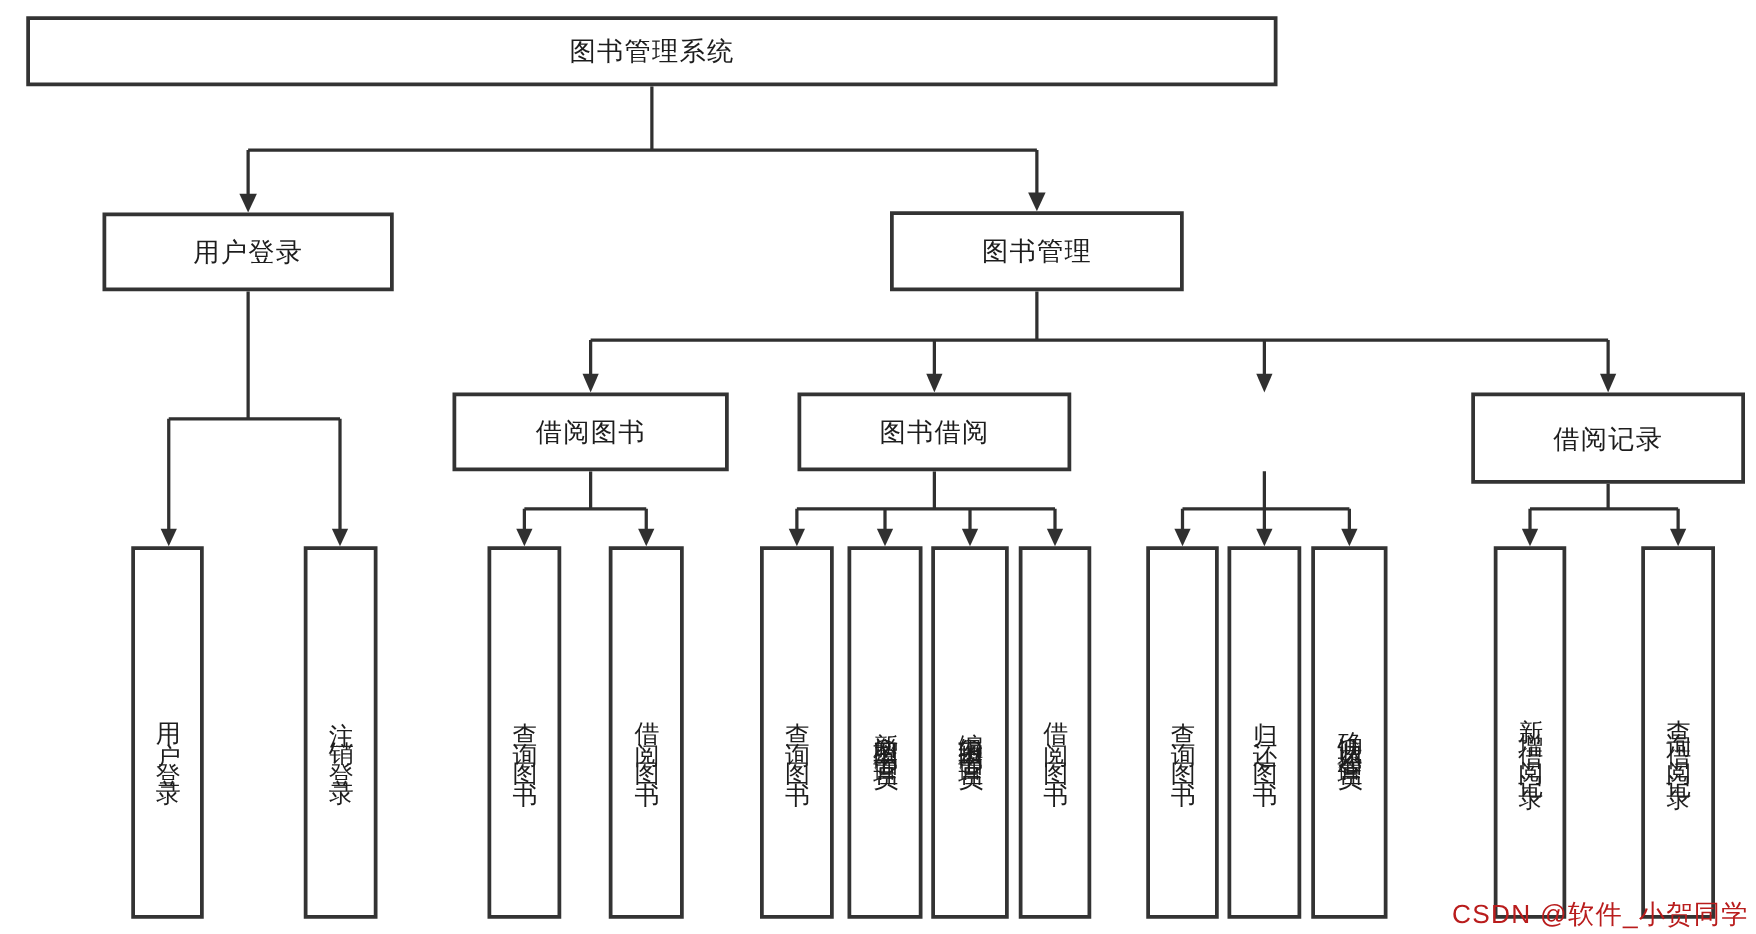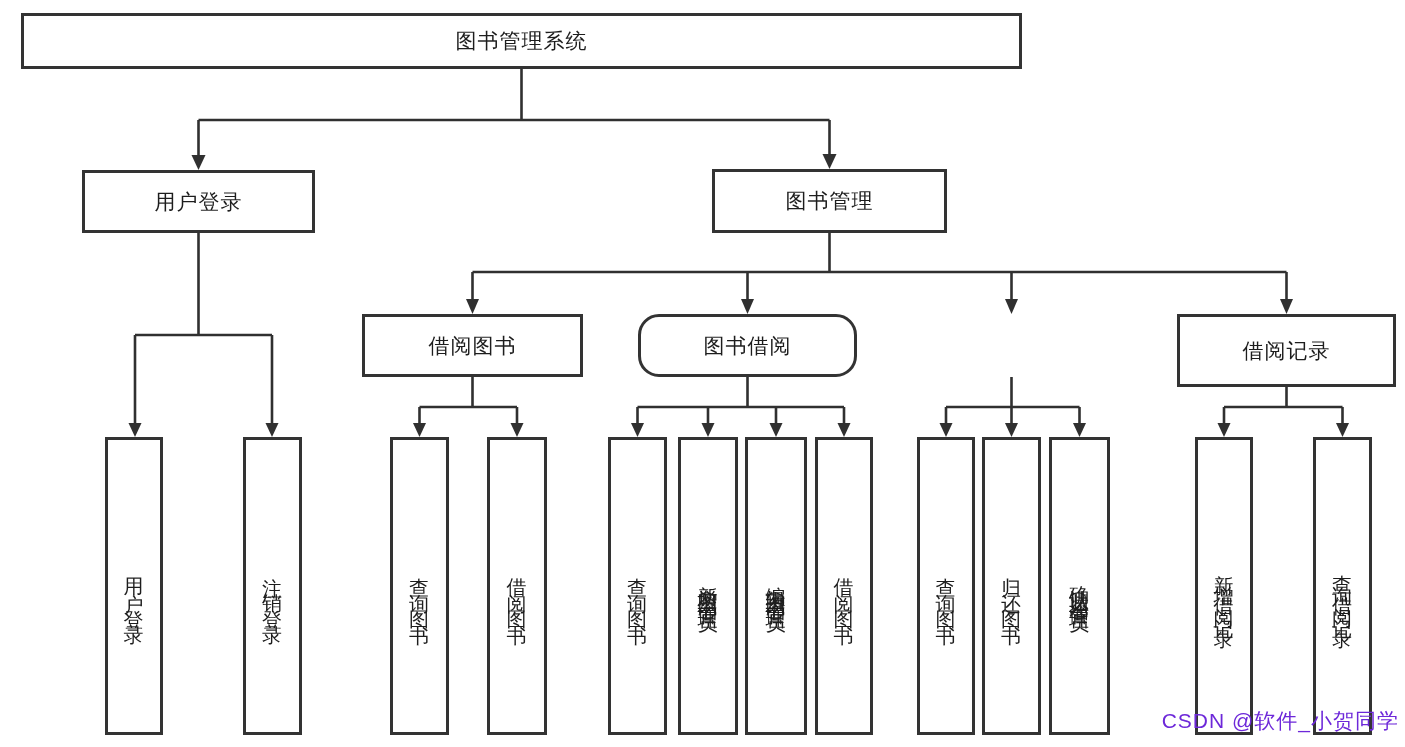--- a/index.html
+++ b/index.html
@@ -34,23 +34,23 @@
     color:#1d1d1d;
     white-space:nowrap;
     line-height:1;
   }
   .vs-loose{letter-spacing:16px;margin-bottom:-16px;}
   .vs-med{letter-spacing:11px;margin-bottom:-11px;}
   .vs-tight{letter-spacing:4px;margin-bottom:-4px;}
   #watermark{
     position:absolute;
     right:6px;
-    bottom:12px;
+    bottom:2px;
     font-size:21px;
-    color:#6d28d9;
+    color:#b91c1c;
     letter-spacing:1px;
     z-index:5;
     white-space:nowrap;
   }
 </style>
 </head>
 <body>
 
 <div id="canvas">
 
@@ -101,21 +101,21 @@
   <div class="node hbox" style="left:82px;top:170px;width:233px;height:63px;">
     <span class="label">用户登录</span>
   </div>
   <div class="node hbox" style="left:712px;top:169px;width:235px;height:64px;">
     <span class="label">图书管理</span>
   </div>
 
   <div class="node hbox" style="left:362px;top:314px;width:221px;height:63px;">
     <span class="label">借阅图书</span>
   </div>
-  <div class="node hbox" style="left:638px;top:314px;width:219px;height:63px;border-radius:21px;">
+  <div class="node hbox" style="left:638px;top:314px;width:219px;height:63px;">
     <span class="label">图书借阅</span>
   </div>
   <div class="node hbox" style="left:1177px;top:314px;width:219px;height:73px;">
     <span class="label">借阅记录</span>
   </div>
 
   <div class="node vbox" style="left:105px;top:437px;width:58px;height:298px;">
     <span class="label vs-loose">用户登录</span>
   </div>
   <div class="node vbox" style="left:243px;top:437px;width:59px;height:298px;">

